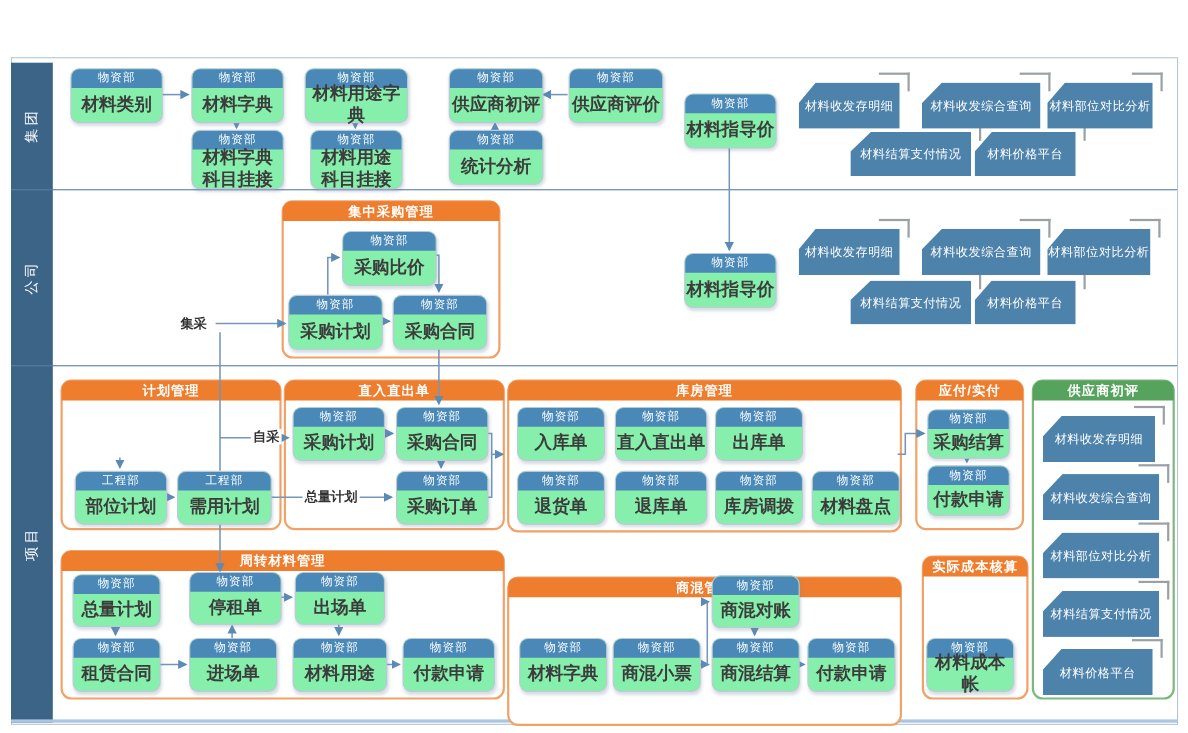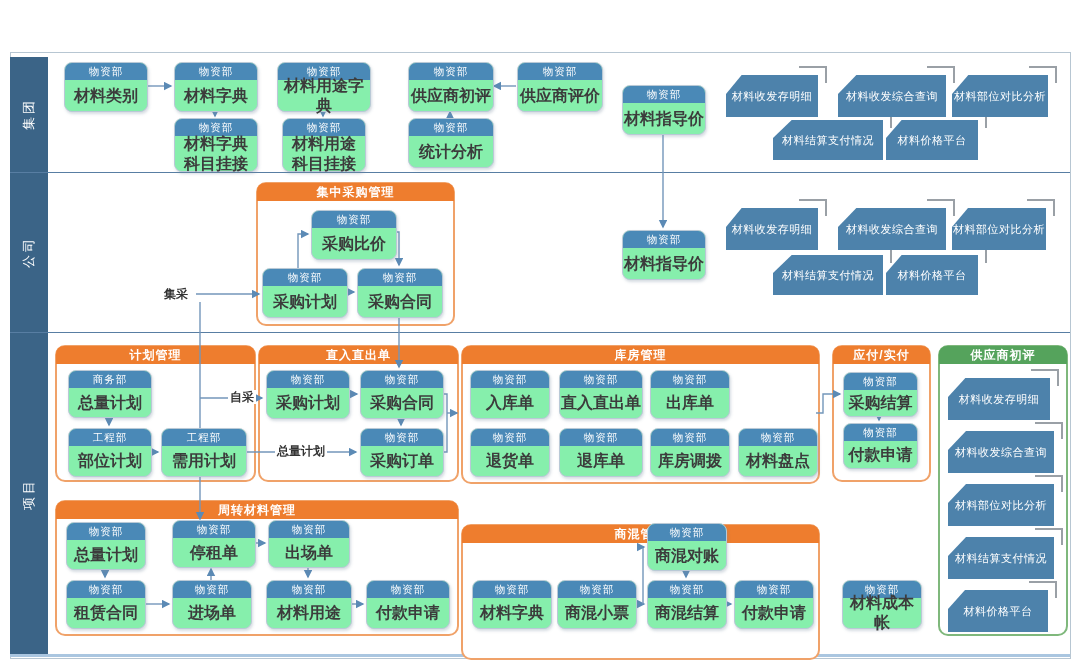--- a/index.html
+++ b/index.html
@@ -71,20 +71,23 @@
     </div>
     <div class="group green" style="left: 938px; top: 345px; width: 126px; height: 287px;">
       <div class="group-header">供应商初评</div>
     </div>
     <div class="group" style="left: 55px; top: 500px; width: 400px; height: 132px;">
       <div class="group-header">周转材料管理</div>
     </div>
     <div class="group" style="left: 461px; top: 524px; width: 355px; height: 132px;">
       <div class="group-header">商混管理</div>
     </div>
+    <div class="group" style="left: 838px; top: 505px; width: 93px; height: 127px;">
+      <div class="group-header">实际成本核算</div>
+    </div>
     <svg width="1080" height="666" class="connectors">
       <defs>
         <marker id="arr" markerWidth="7" markerHeight="7" refX="5" refY="3" orient="auto">
           <path d="M0,0 L6,3 L0,6 z" fill="#5b8ab5"></path>
         </marker>
       </defs>
       <polyline points="146,86 171,86" fill="none" stroke="#7396ba" stroke-width="1.4" marker-end="url(#arr)"></polyline>
       <polyline points="215,110 215,116" fill="none" stroke="#7396ba" stroke-width="1.4" marker-end="url(#arr)"></polyline>
       <polyline points="323,110 323,116" fill="none" stroke="#7396ba" stroke-width="1.4" marker-end="url(#arr)"></polyline>
       <polyline points="516,86 494,86" fill="none" stroke="#7396ba" stroke-width="1.4" marker-end="url(#arr)"></polyline>
@@ -165,24 +168,20 @@
       <div class="node-body">采购计划</div>
     </div>
     <div class="node" style="left: 357px; top: 268px; width: 84px; height: 48px;">
       <div class="node-header">物资部</div>
       <div class="node-body">采购合同</div>
     </div>
     <div class="node" style="left: 622px; top: 230px; width: 82px; height: 48px;">
       <div class="node-header">物资部</div>
       <div class="node-body">材料指导价</div>
     </div>
-    <div class="node" style="left: 68px; top: 370px; width: 82px; height: 46px;">
-      <div class="node-header">商务部</div>
-      <div class="node-body">总量计划</div>
-    </div>
     <div class="node" style="left: 68px; top: 428px; width: 82px; height: 47px;">
       <div class="node-header">工程部</div>
       <div class="node-body">部位计划</div>
     </div>
     <div class="node" style="left: 161px; top: 428px; width: 84px; height: 47px;">
       <div class="node-header">工程部</div>
       <div class="node-body">需用计划</div>
     </div>
     <div class="node" style="left: 266px; top: 370px; width: 82px; height: 47px;">
       <div class="node-header">物资部</div>

